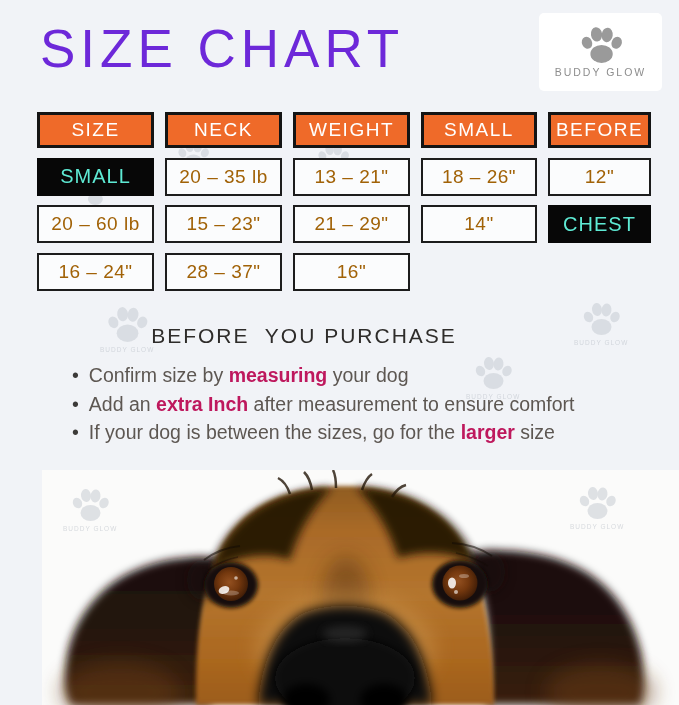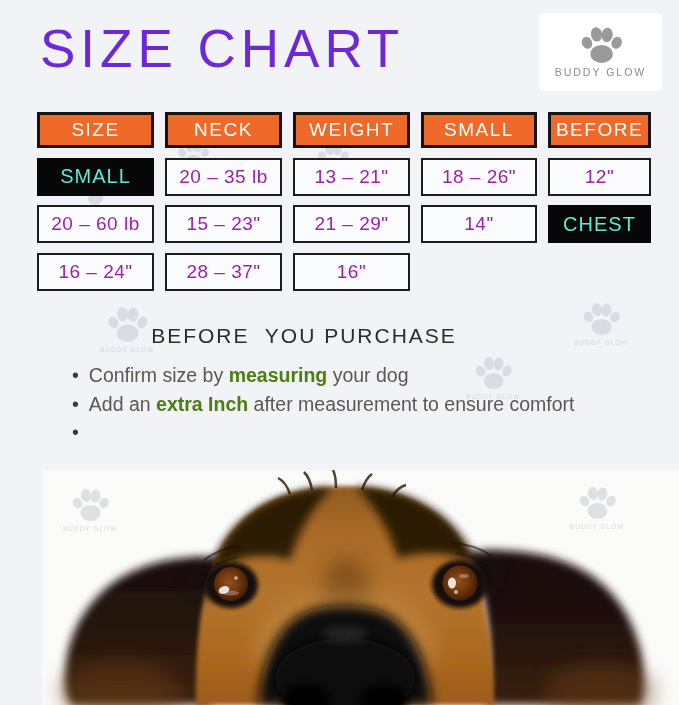--- a/index.html
+++ b/index.html
@@ -49,39 +49,39 @@
   .hd {
     background:#ef6a29; border:3px solid #141414;
     color:#ffffff; font-size:19px; letter-spacing:1.5px;
   }
   .size-cell {
     background:#070707; color:#5eead4;
     font-size:20px; letter-spacing:1px;
   }
   .cell {
     background:#fbfcfd; border:2.5px solid #1c1c1c;
-    color:#a21caf; font-size:19px; letter-spacing:.5px;
+    color:#a16207; font-size:19px; letter-spacing:.5px;
   }
 
   
   .purchase-heading {
     position:absolute; left:0; top:324px; width:608px; z-index:2;
     text-align:center; font-size:21px; letter-spacing:2px;
     color:#2e2c2a; white-space:pre;
   }
   .tips {
     position:absolute; left:72px; top:361px; width:580px; z-index:2;
     list-style:none;
   }
   .tips li {
     display:flex; gap:10px;
     font-size:19.5px; line-height:28.5px; color:#5d5752;
   }
   .tips .dot { color:#3c3a38; }
-  .tips .hl { font-weight:bold; color:#4d7c0f; }
+  .tips .hl { font-weight:bold; color:#be185d; }
 
   
   .photo-bg {
     position:absolute; left:42px; top:470px; width:637px; height:235px;
     background:#fbfbfa; z-index:0;
   }
   .dog-svg {
     position:absolute; left:42px; top:470px; width:637px; height:235px;
     z-index:2; pointer-events:none;
   }
@@ -231,20 +231,21 @@
   <li>
     <span class="dot">•</span>
     <span><span>Confirm size by </span><span class="hl">measuring</span><span> your dog</span></span>
   </li>
   <li>
     <span class="dot">•</span>
     <span><span>Add an </span><span class="hl">extra Inch</span><span> after measurement to ensure comfort</span></span>
   </li>
   <li>
     <span class="dot">•</span>
+    <span><span>If your dog is between the sizes, go for the </span><span class="hl">larger</span><span> size</span></span>
   </li>
 </ul>
 
 <div class="photo-bg"></div>
 <svg class="dog-svg" viewBox="42 470 637 235">
   <defs>
     <filter id="b2" x="-30%" y="-30%" width="160%" height="160%">
         <feGaussianBlur stdDeviation="2"></feGaussianBlur>
       </filter>
     <filter id="b4" x="-30%" y="-30%" width="160%" height="160%">

